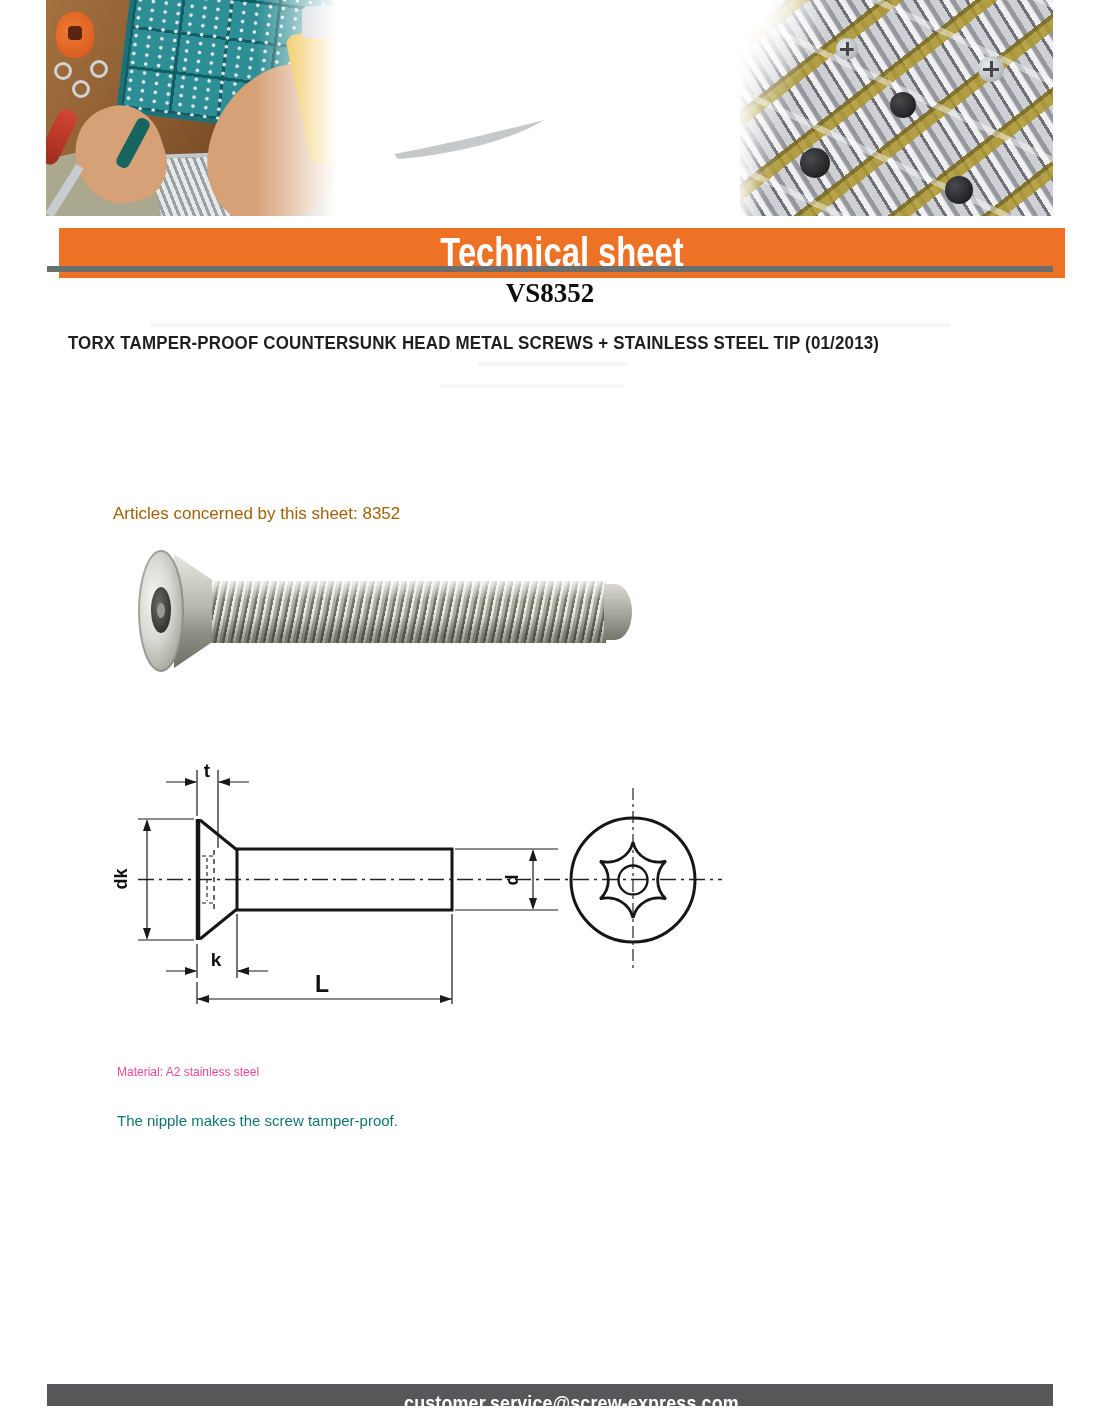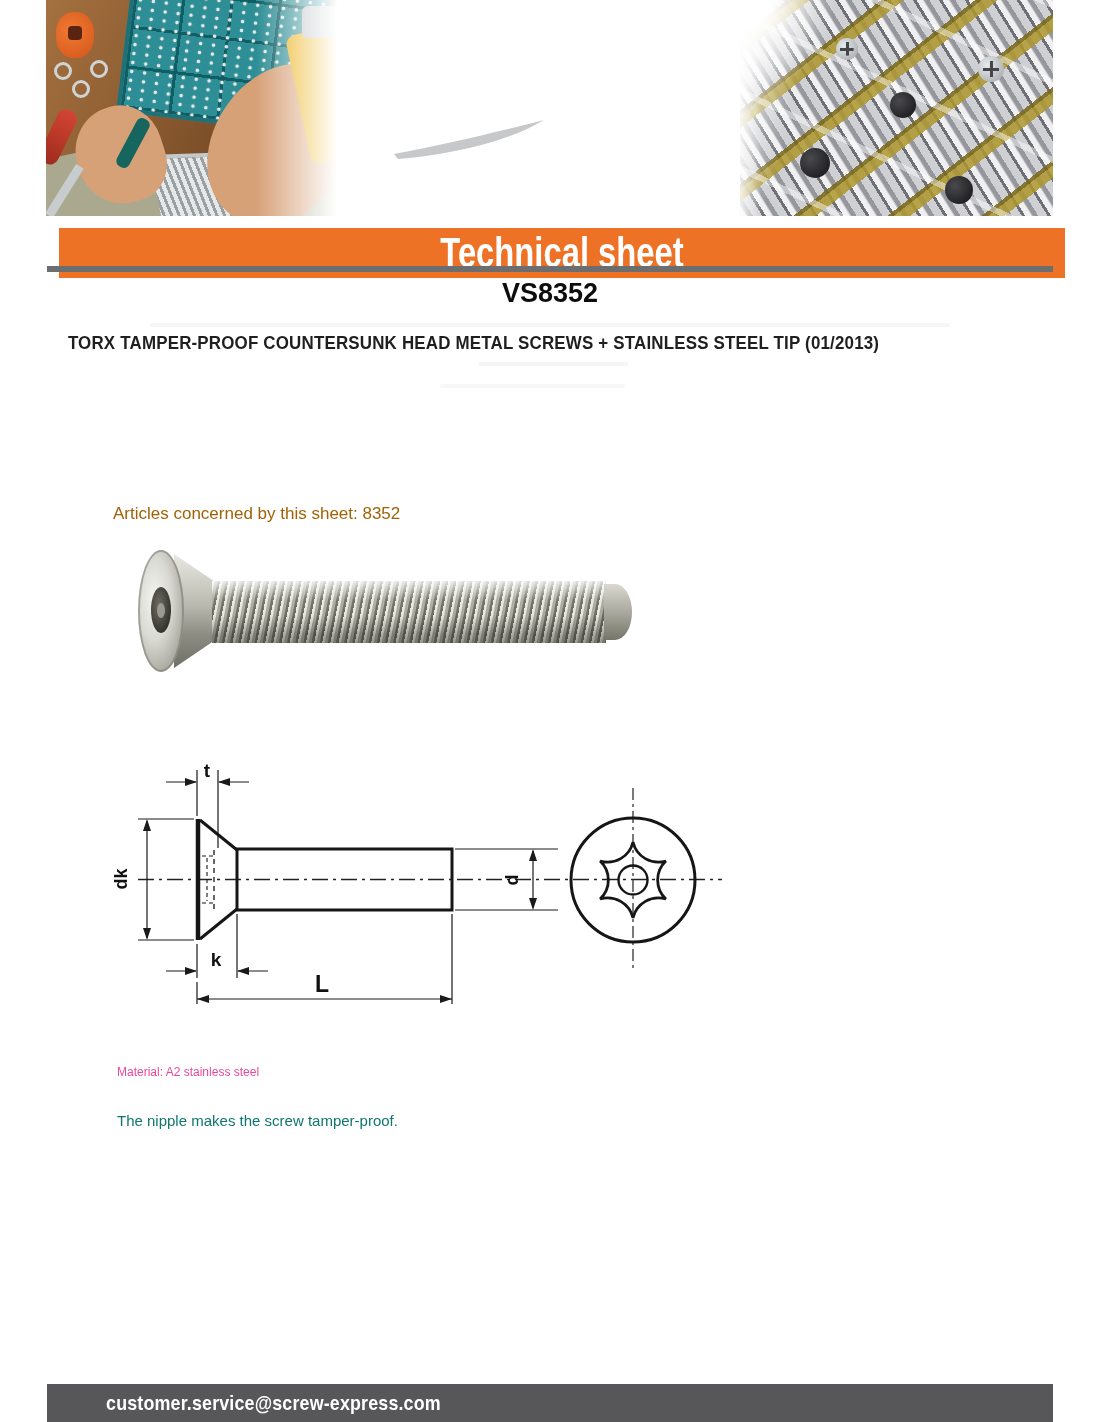--- a/index.html
+++ b/index.html
@@ -65,21 +65,21 @@
   .swoosh{left:390px;top:118px;}
 
   
   .banner{left:59px;top:216px;width:1006px;height:50px;background:#ed7226;text-align:center;margin-top:12px;}
   .banner-title{display:inline-block;transform:scaleX(.78);transform-origin:center;
                 color:#fff;font-weight:bold;font-size:42px;line-height:50px;letter-spacing:0;}
   .rule{left:47px;top:266px;width:1006px;height:6px;background:#6c6d6f;}
 
   
   .doc-code{left:0;top:278px;width:1100px;text-align:center;
-            font-family:Liberation Sans, sans-serif;font-weight:bold;font-size:27px;color:#0d0d0d;}
+            font-family:Liberation Serif, serif;font-weight:bold;font-size:27px;color:#0d0d0d;}
   .ghost{background:#efefef;border-radius:2px;}
   .subtitle{left:0;top:333px;width:948px;text-align:center;color:#1f1f1f;}
   .subtitle>span{display:inline-block;transform:scaleX(.94);transform-origin:center;
                  font-size:18px;font-weight:600;letter-spacing:.2px;white-space:nowrap;}
   .articles{left:113px;top:504px;font-size:17px;color:#a16207;}
   .material{left:117px;top:1065px;font-size:12px;color:#ec4899;}
   .note{left:117px;top:1112px;font-size:15px;color:#0f766e;}
 
   
   .screw{left:138px;top:548px;width:495px;height:128px;}
@@ -93,21 +93,21 @@
            clip-path:polygon(0 0,100% 25%,100% 75%,0 100%);
            background:linear-gradient(to bottom,#e9e9e3,#b9b9af 45%,#8d8d83 70%,#6f6f66);}
   .sc-shaft{left:74px;top:33px;width:394px;height:62px;
             background:repeating-linear-gradient(101deg,#e8e8e0 0 2px,#a9a99d 3px 5px,#6c6c61 6px 8px);}
   .sc-shade{left:74px;top:33px;width:394px;height:62px;
             background:linear-gradient(to bottom,rgba(255,255,255,.8),rgba(255,255,255,.08) 30%,rgba(0,0,0,0) 55%,rgba(0,0,0,.26) 86%,rgba(55,55,45,.45));}
   .sc-tip{left:466px;top:36px;width:28px;height:56px;border-radius:0 60% 60% 0 / 0 50% 50% 0;
           background:linear-gradient(to bottom,#d9d9d1,#a9a99f 50%,#757569);}
 
   
-  .footer{left:47px;top:1384px;width:1006px;height:38px;background:#57575a;text-align:left;}
+  .footer{left:47px;top:1384px;width:1006px;height:22px;background:#57575a;text-align:center;}
   .footer-email{display:inline-block;transform:scaleX(.85);transform-origin:right center;
                 color:#fff;font-weight:bold;font-size:21px;line-height:38px;margin-right:16px;
                 text-decoration:none;letter-spacing:.2px;}
 </style>
 </head>
 <body>
 
 <div class="page">
 
   <div class="abs photoL">

